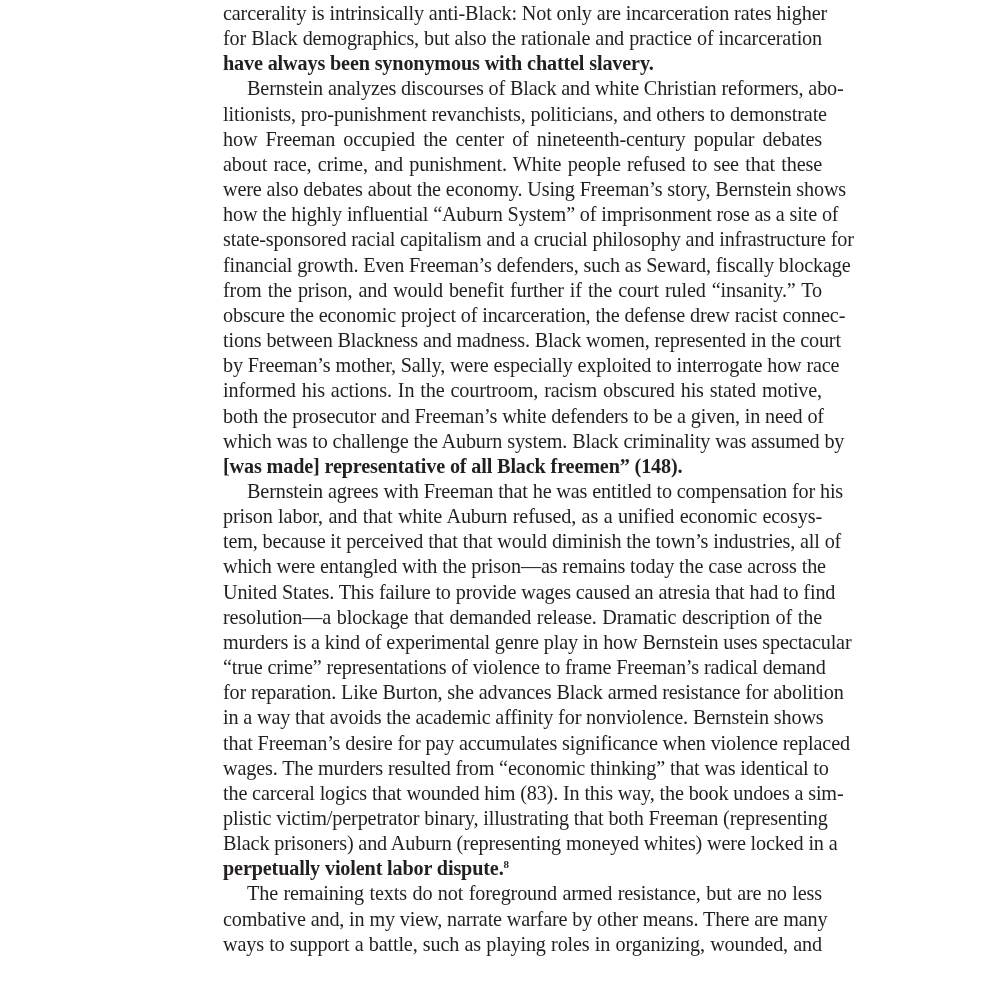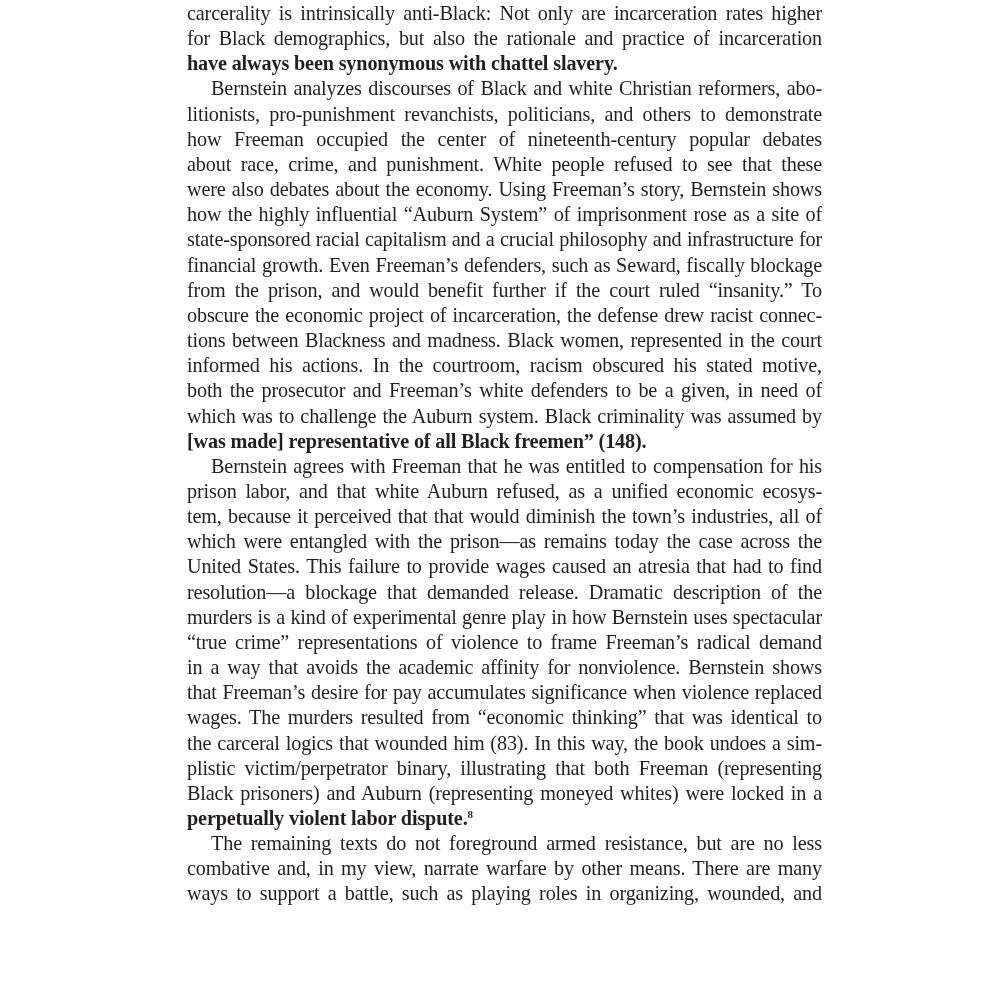--- a/index.html
+++ b/index.html
@@ -15,20 +15,21 @@
     color: #231f20;
     letter-spacing: -0.15px;
   }
   .line {
     display: block;
     white-space: nowrap;
     text-align: justify;
     text-align-last: justify;
     height: 25.17px;
     overflow: visible;
+    margin-left: 36px;
   }
   .line.last { text-align-last: left; font-weight: bold; }
   .line.indent { padding-left: 24px; }
   sup.fn { font-size: 11px; vertical-align: 7px; line-height: 0; }
 </style>
 </head>
 <body>
 
 <div class="page">
 
@@ -43,35 +44,37 @@
     <span class="line">litionists, pro-punishment revanchists, politicians, and others to demonstrate</span>
     <span class="line">how Freeman occupied the center of nineteenth-century popular debates</span>
     <span class="line">about race, crime, and punishment. White people refused to see that these</span>
     <span class="line">were also debates about the economy. Using Freeman’s story, Bernstein shows</span>
     <span class="line">how the highly influential “Auburn System” of imprisonment rose as a site of</span>
     <span class="line">state-sponsored racial capitalism and a crucial philosophy and infrastructure for</span>
     <span class="line">financial growth. Even Freeman’s defenders, such as Seward, fiscally blockage</span>
     <span class="line">from the prison, and would benefit further if the court ruled “insanity.” To</span>
     <span class="line">obscure the economic project of incarceration, the defense drew racist connec-</span>
     <span class="line">tions between Blackness and madness. Black women, represented in the court</span>
+    <span class="line">by Freeman’s mother, Sally, were especially exploited to interrogate how race</span>
     <span class="line">informed his actions. In the courtroom, racism obscured his stated motive,</span>
     <span class="line">both the prosecutor and Freeman’s white defenders to be a given, in need of</span>
     <span class="line">which was to challenge the Auburn system. Black criminality was assumed by</span>
     <span class="line last">[was made] representative of all Black freemen” (148).</span>
   </div>
 
   <div class="paragraph">
     <span class="line indent">Bernstein agrees with Freeman that he was entitled to compensation for his</span>
     <span class="line">prison labor, and that white Auburn refused, as a unified economic ecosys-</span>
     <span class="line">tem, because it perceived that that would diminish the town’s industries, all of</span>
     <span class="line">which were entangled with the prison—as remains today the case across the</span>
     <span class="line">United States. This failure to provide wages caused an atresia that had to find</span>
     <span class="line">resolution—a blockage that demanded release. Dramatic description of the</span>
     <span class="line">murders is a kind of experimental genre play in how Bernstein uses spectacular</span>
     <span class="line">“true crime” representations of violence to frame Freeman’s radical demand</span>
+    <span class="line">for reparation. Like Burton, she advances Black armed resistance for abolition</span>
     <span class="line">in a way that avoids the academic affinity for nonviolence. Bernstein shows</span>
     <span class="line">that Freeman’s desire for pay accumulates significance when violence replaced</span>
     <span class="line">wages. The murders resulted from “economic thinking” that was identical to</span>
     <span class="line">the carceral logics that wounded him (83). In this way, the book undoes a sim-</span>
     <span class="line">plistic victim/perpetrator binary, illustrating that both Freeman (representing</span>
     <span class="line">Black prisoners) and Auburn (representing moneyed whites) were locked in a</span>
     <span class="line last"><span>perpetually violent labor dispute.</span><sup class="fn">8</sup></span>
   </div>
 
   <div class="paragraph">

